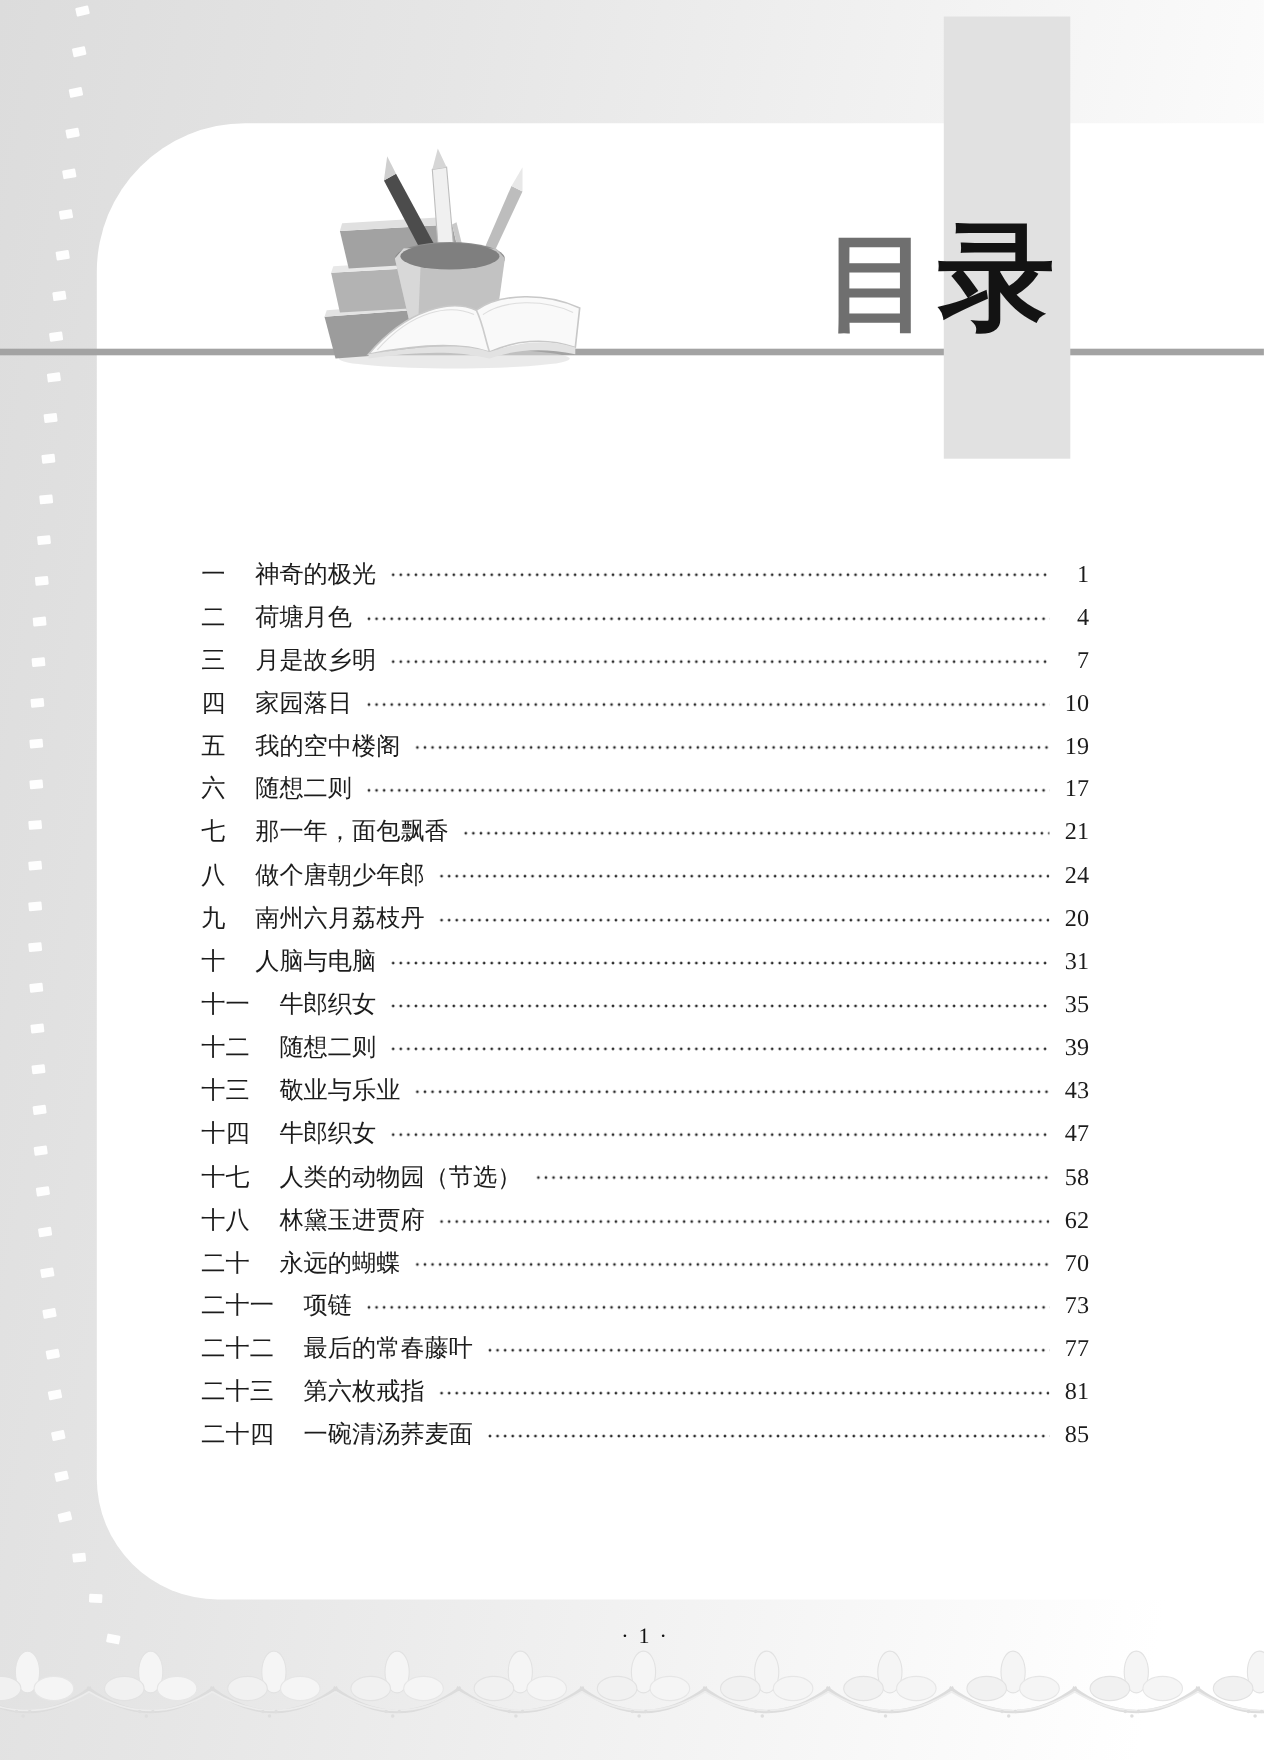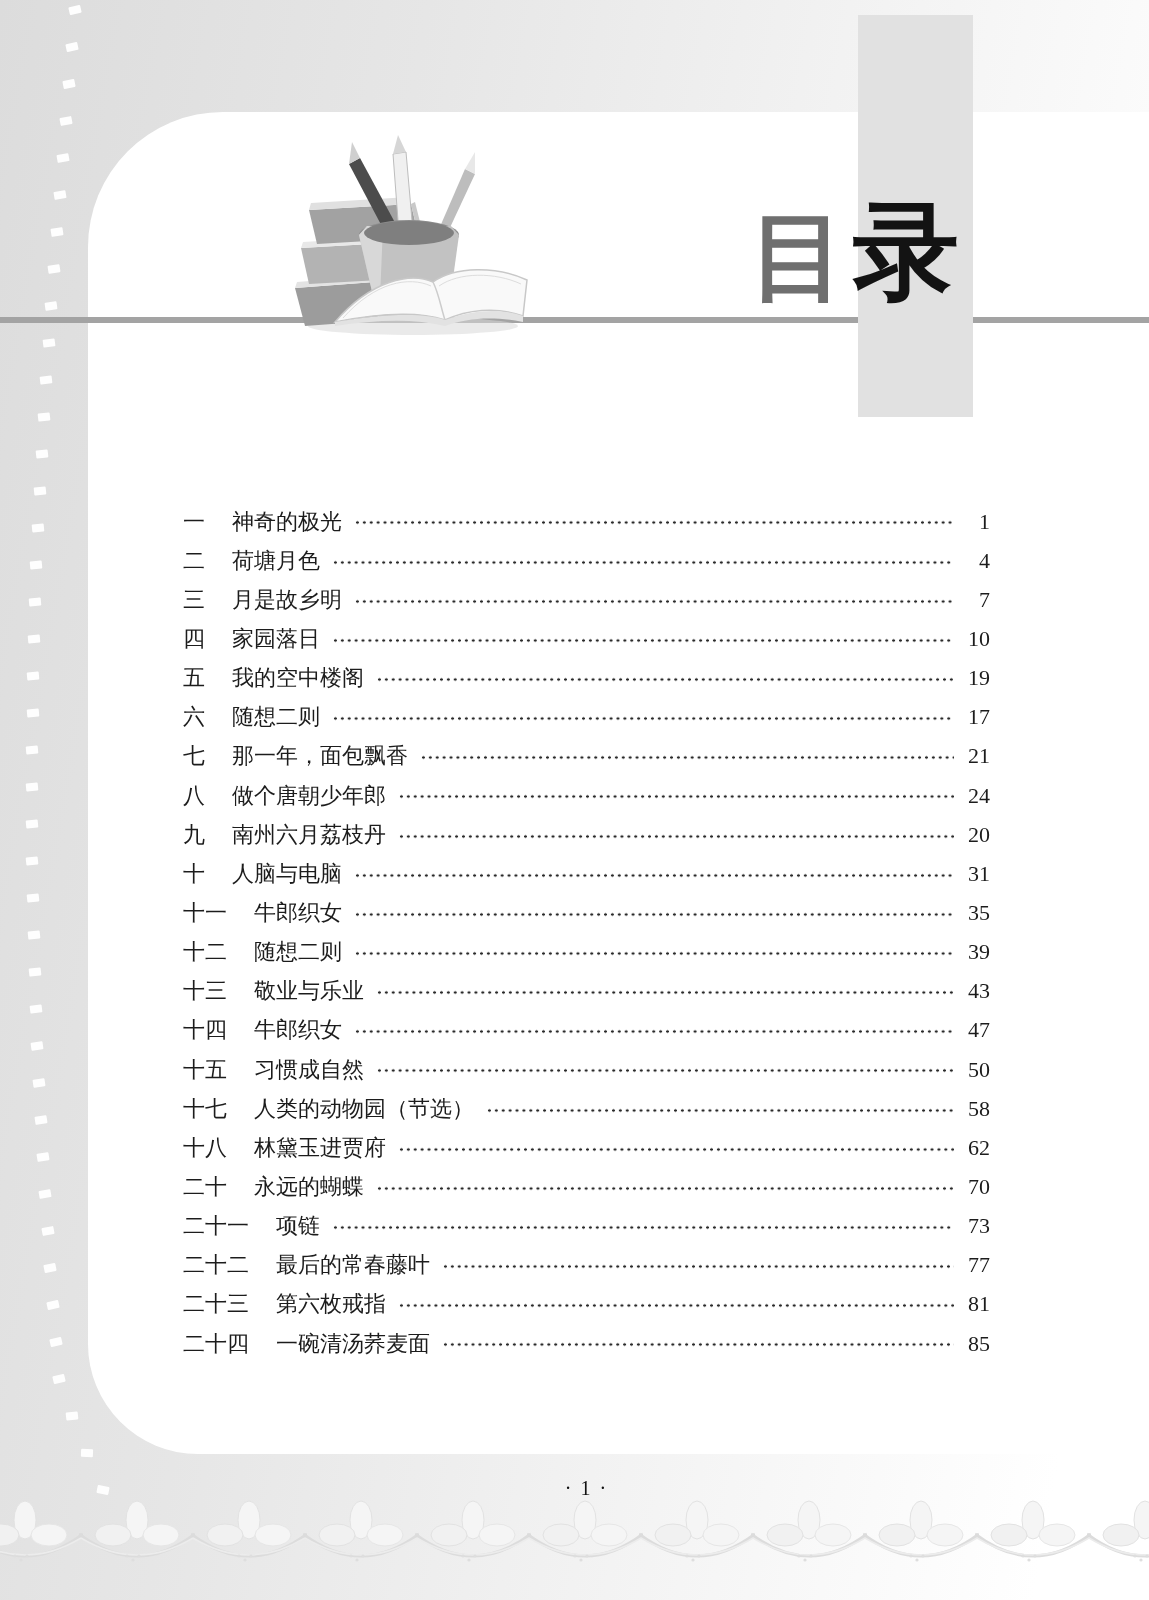--- a/index.html
+++ b/index.html
@@ -179,26 +179,20 @@
       <span class="toc-num">十三</span>
       <span class="toc-title">敬业与乐业</span>
       <span class="dot-leader"></span>
       <span class="toc-page">43</span>
     </div>
     <div class="toc-row">
       <span class="toc-num">十四</span>
       <span class="toc-title">牛郎织女</span>
       <span class="dot-leader"></span>
       <span class="toc-page">47</span>
-    </div>
-    <div class="toc-row">
-      <span class="toc-num">十五</span>
-      <span class="toc-title">习惯成自然</span>
-      <span class="dot-leader"></span>
-      <span class="toc-page">50</span>
     </div>
     <div class="toc-row">
       <span class="toc-num">十七</span>
       <span class="toc-title">人类的动物园（节选）</span>
       <span class="dot-leader"></span>
       <span class="toc-page">58</span>
     </div>
     <div class="toc-row">
       <span class="toc-num">十八</span>
       <span class="toc-title">林黛玉进贾府</span>

